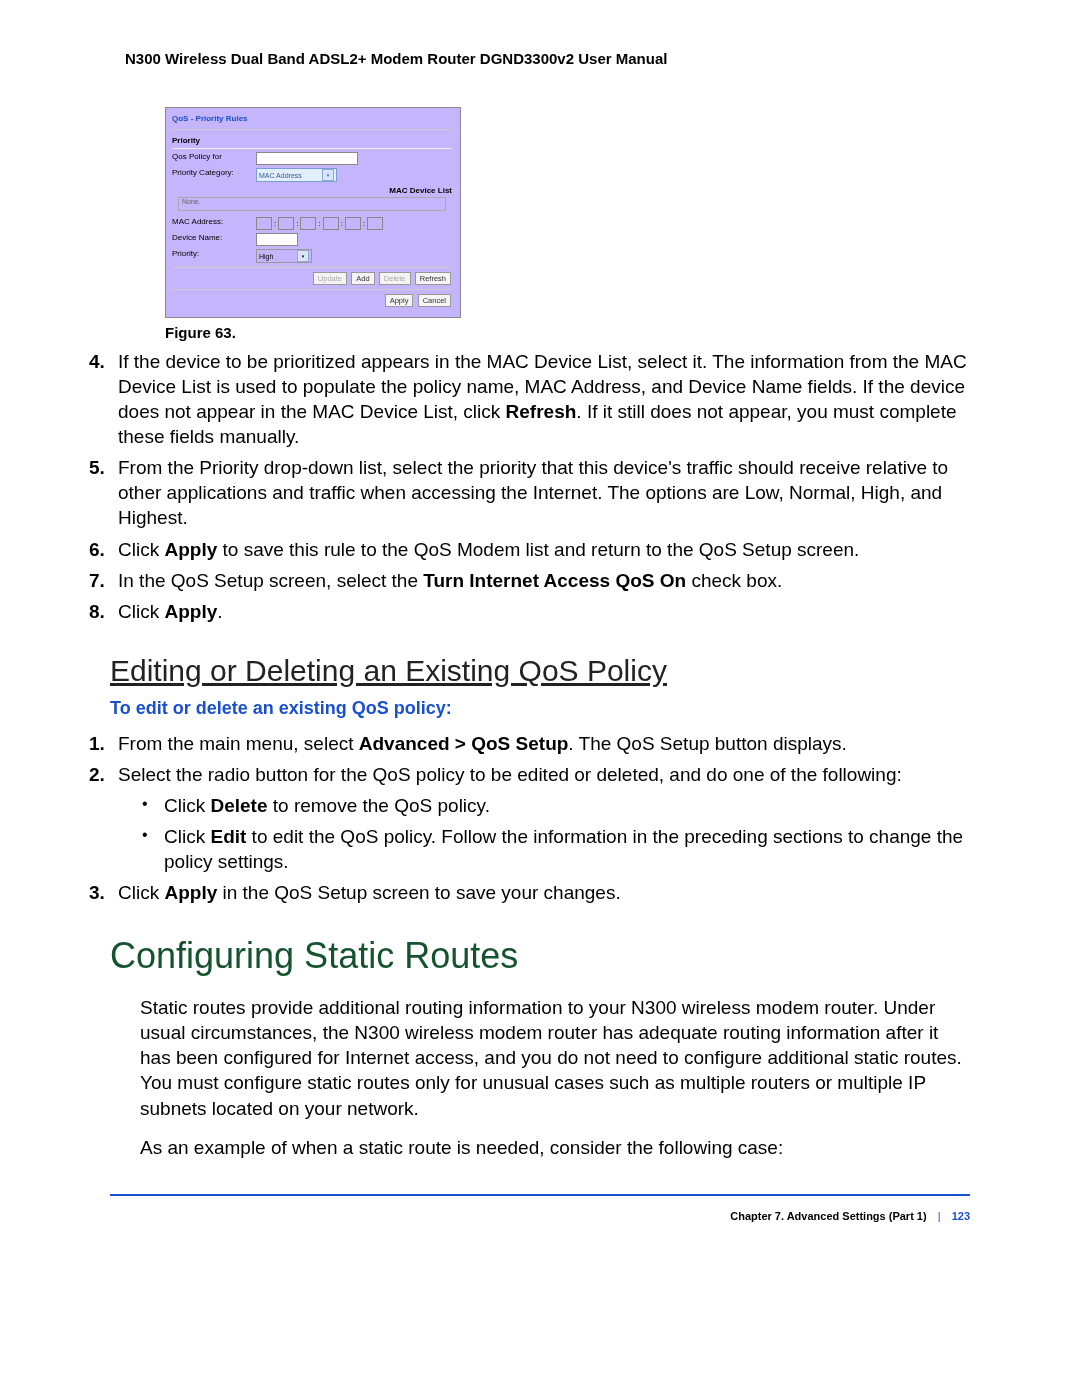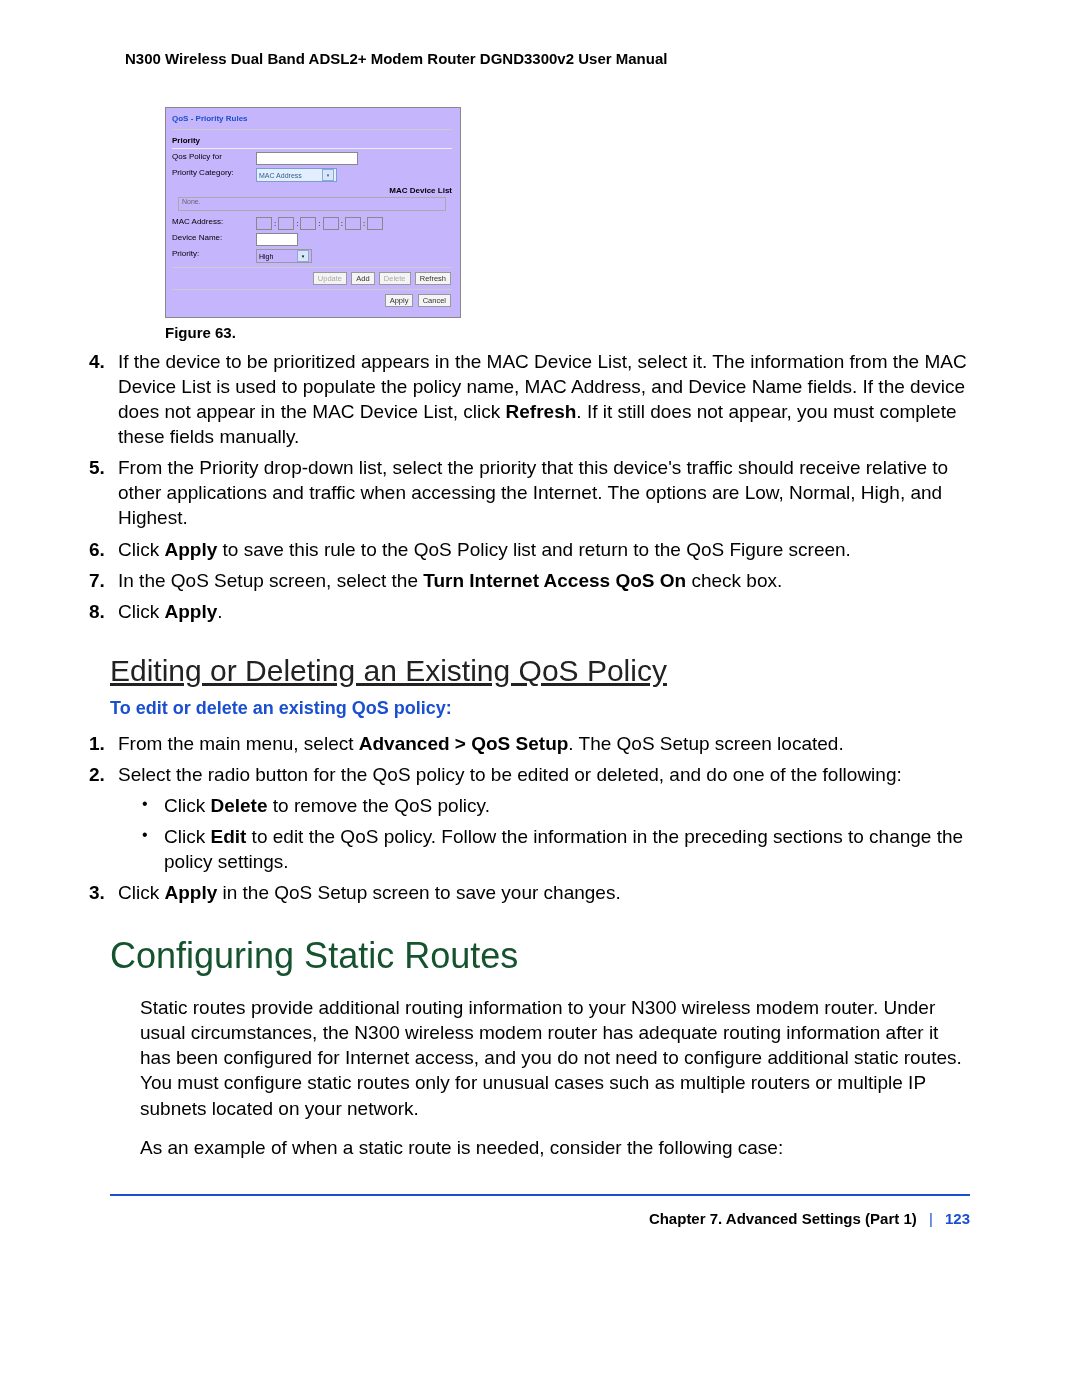--- a/index.html
+++ b/index.html
@@ -173,21 +173,21 @@
   p.body {
     font-size: 19px;
     line-height: 1.32;
     margin: 0 0 14px 30px;
   }
   .footer-line {
     border-top: 2px solid #1a4fcf;
     margin-top: 34px;
     padding-top: 14px;
     text-align: right;
-    font-size: 15px;
+    font-size: 11px;
     font-family: Arial, sans-serif;
   }
   .footer-line .chap { font-weight: bold; }
   .footer-line .sep  { margin: 0 8px; color: #1a4fcf; }
   .footer-line .pnum { color: #1a4fcf; font-weight: bold; }
 </style>
 </head>
 <body>
 
 <div class="page">
@@ -254,36 +254,36 @@
   </div>
 
   <div class="fig-caption">Figure 63.</div>
 
   <ol class="num-list" start="4">
     <li>
       <span>If the device to be prioritized appears in the MAC Device List, select it. The information from the MAC Device List is used to populate the policy name, MAC Address, and Device Name fields. If the device does not appear in the MAC Device List, click </span><span class="bold">Refresh</span><span>. If it still does not appear, you must complete these fields manually.</span>
     </li>
     <li>From the Priority drop-down list, select the priority that this device's traffic should receive relative to other applications and traffic when accessing the Internet. The options are Low, Normal, High, and Highest.</li>
     <li>
-      <span>Click </span><span class="bold">Apply</span><span> to save this rule to the QoS Policy list and return to the QoS Figure screen.</span>
+      <span>Click </span><span class="bold">Apply</span><span> to save this rule to the QoS Modem list and return to the QoS Setup screen.</span>
     </li>
     <li>
       <span>In the QoS Setup screen, select the </span><span class="bold">Turn Internet Access QoS On</span><span> check box.</span>
     </li>
     <li>
       <span>Click </span><span class="bold">Apply</span><span>.</span>
     </li>
   </ol>
 
   <h2 class="section">Editing or Deleting an Existing QoS Policy</h2>
   <div class="instr-head">To edit or delete an existing QoS policy:</div>
 
   <ol class="num-list">
     <li>
-      <span>From the main menu, select </span><span class="bold">Advanced &gt; QoS Setup</span><span>. The QoS Setup screen located.</span>
+      <span>From the main menu, select </span><span class="bold">Advanced &gt; QoS Setup</span><span>. The QoS Setup button displays.</span>
     </li>
     <li>
       <span>Select the radio button for the QoS policy to be edited or deleted, and do one of the following:</span>
       <ul class="bullets">
         <li>
           <span>Click </span><span class="bold">Delete</span><span> to remove the QoS policy.</span>
         </li>
         <li>
           <span>Click </span><span class="bold">Edit</span><span> to edit the QoS policy. Follow the information in the preceding sections to change the policy settings.</span>
         </li>

